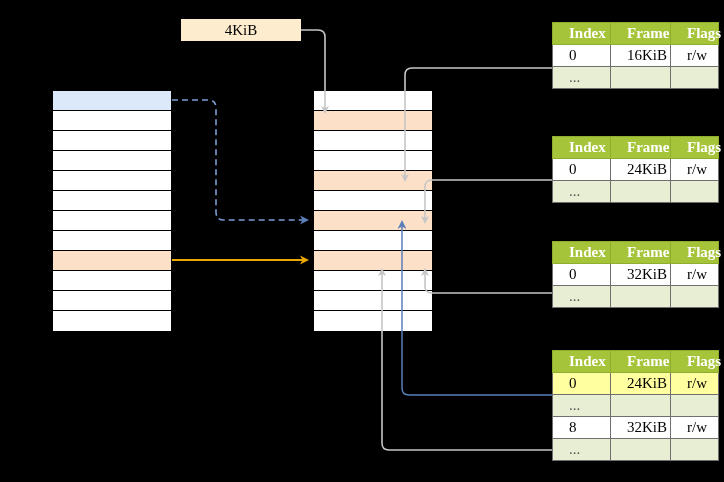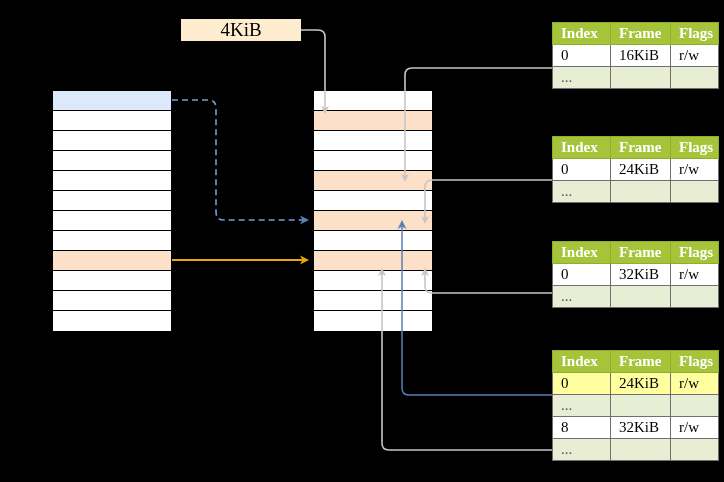--- a/index.html
+++ b/index.html
@@ -11,27 +11,27 @@
   .col-table{position:absolute;border:1px solid #000;box-sizing:border-box;background:#fff;}
   .cellrow{box-sizing:border-box;border-bottom:1px solid #000;height:20px;width:100%;}
   .cellrow:last-child{border-bottom:none;}
   .fill-blue{background:#dce9fb;}
   .fill-peach{background:#fde0c8;}
   .fill-white{background:#ffffff;}
 
   
   .tag{position:absolute;background:#fdeccd;border:none;
        display:flex;align-items:center;justify-content:center;
-       font-size:19px;color:#000;box-sizing:border-box;}
+       font-size:15px;color:#000;box-sizing:border-box;}
 
   
   .ptable{position:absolute;border-collapse:collapse;table-layout:fixed;
           border:1px solid #9fbf3b;background:#fff;}
   .ptable td,.ptable th{border:1px solid #6f6f6f;font-size:15px;
-          font-weight:normal;padding:2px 8px;height:20px;box-sizing:border-box;
+          font-weight:normal;padding:2px 16px;height:20px;box-sizing:border-box;
           text-align:left;color:#000;background:#fff;vertical-align:middle;}
   .ptable th{background:#a6c439;color:#ffffff;font-weight:bold;
           border:1px solid #8fae2f;}
   .ptable tr.ellip td{background:#e8eed4;color:#555;}
   .hl{background:#ffffa0 !important;}
   .c-idx{width:58px;}
   .c-frm{width:60px;}
   .c-flg{width:48px;margin-left:22px;}
 
   

